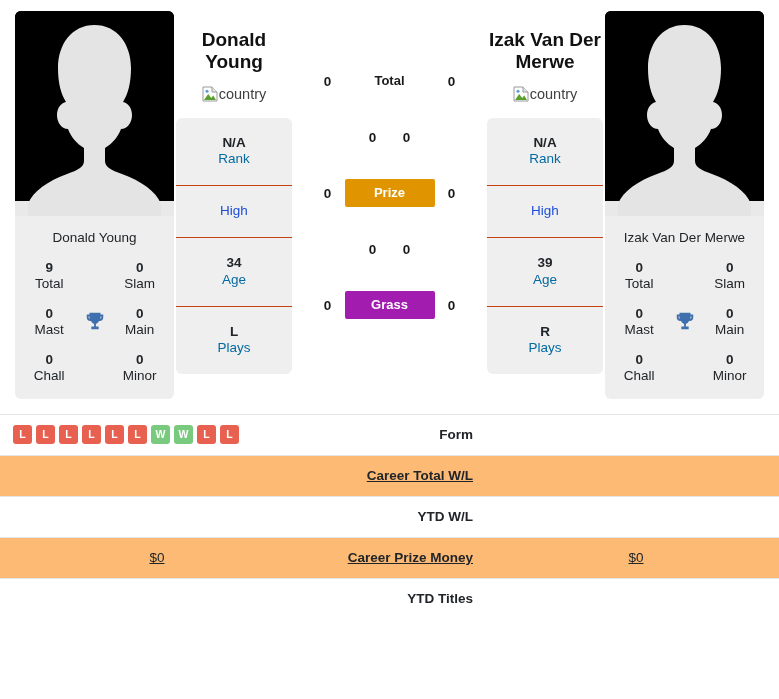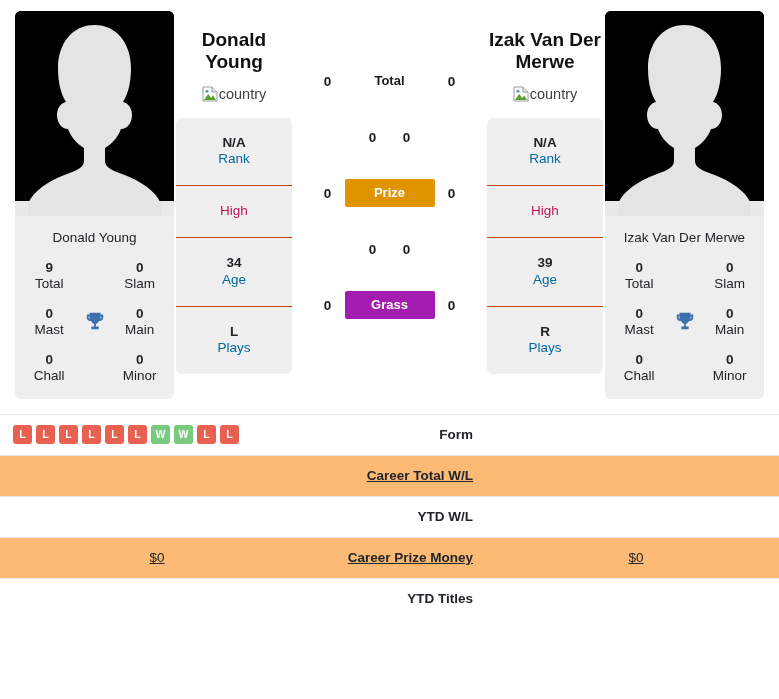--- a/index.html
+++ b/index.html
@@ -133,21 +133,21 @@
     color: #212529;
   }
   .info-lab {
     display: block;
     font-size: 13.5px;
     color: #0369a1;
   }
   .info-single {
     display: block;
     font-size: 13.5px;
-    color: #be185d;
+    color: #1d4ed8;
   }
 
   
   .surface-col {
     flex: 1 1 auto;
     display: flex;
     flex-direction: column;
     align-items: center;
     padding-top: 56px;
   }

